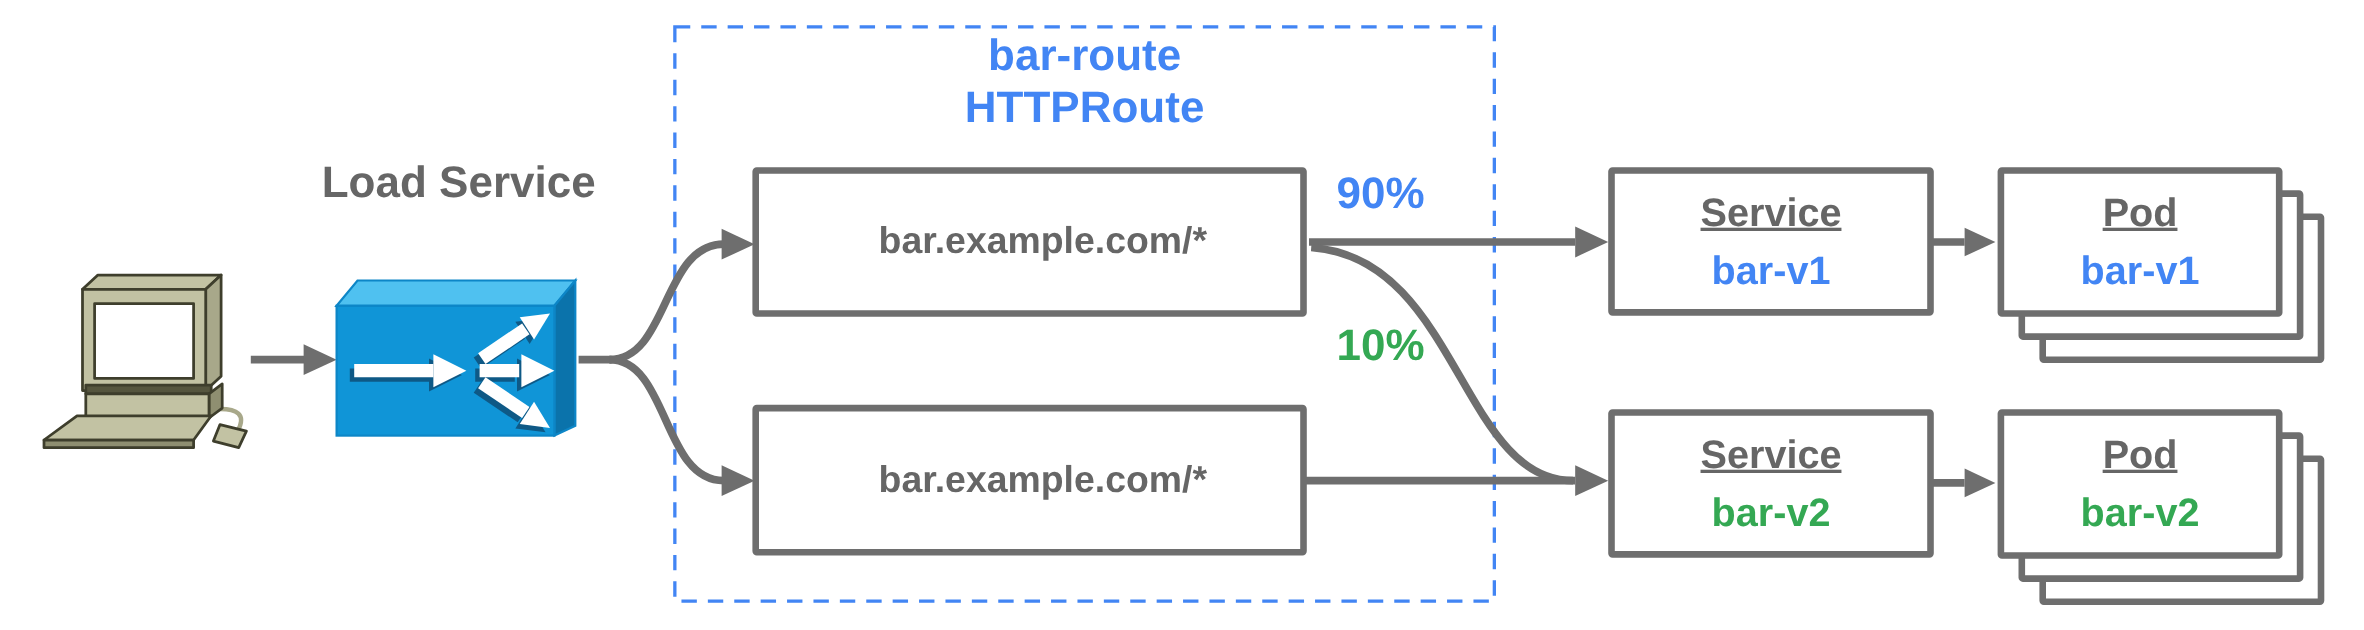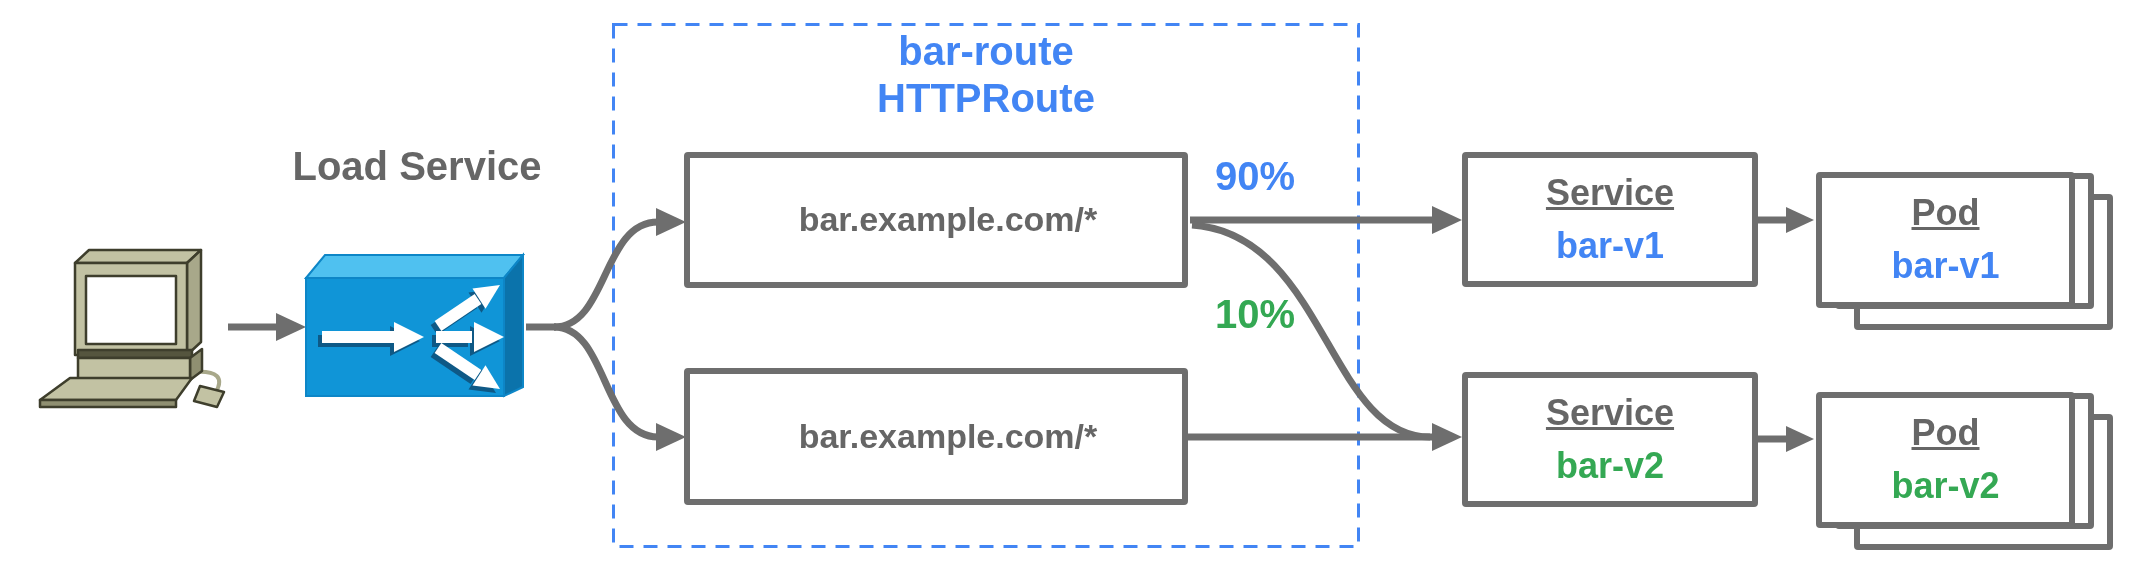--- a/index.html
+++ b/index.html
@@ -23,21 +23,21 @@
   .lb-label{font-size:40px;color:#666666;transform:translateX(-50%);}
   .group-title{font-size:40px;color:#4285f4;text-align:center;line-height:1.18;transform:translateX(-50%);}
   .weight{font-size:40px;transform:translateX(-50%);}
   .podstack{position:absolute;z-index:2;}
   .podlayer{
     position:absolute;background:#ffffff;border:6px solid #6e6e6e;border-radius:4px;
     box-sizing:border-box;width:259px;height:136px;
   }
   .podfront{
     display:flex;flex-direction:column;align-items:center;justify-content:center;
-    text-align:center;gap:6px;margin-top:20px;
+    text-align:center;gap:6px;
   }
   .svc{gap:6px;}
 </style>
 </head>
 <body>
 
 <div class="canvas">
 
   <svg class="layer-svg" width="2149" height="573" viewBox="0 0 2149 573">
 

